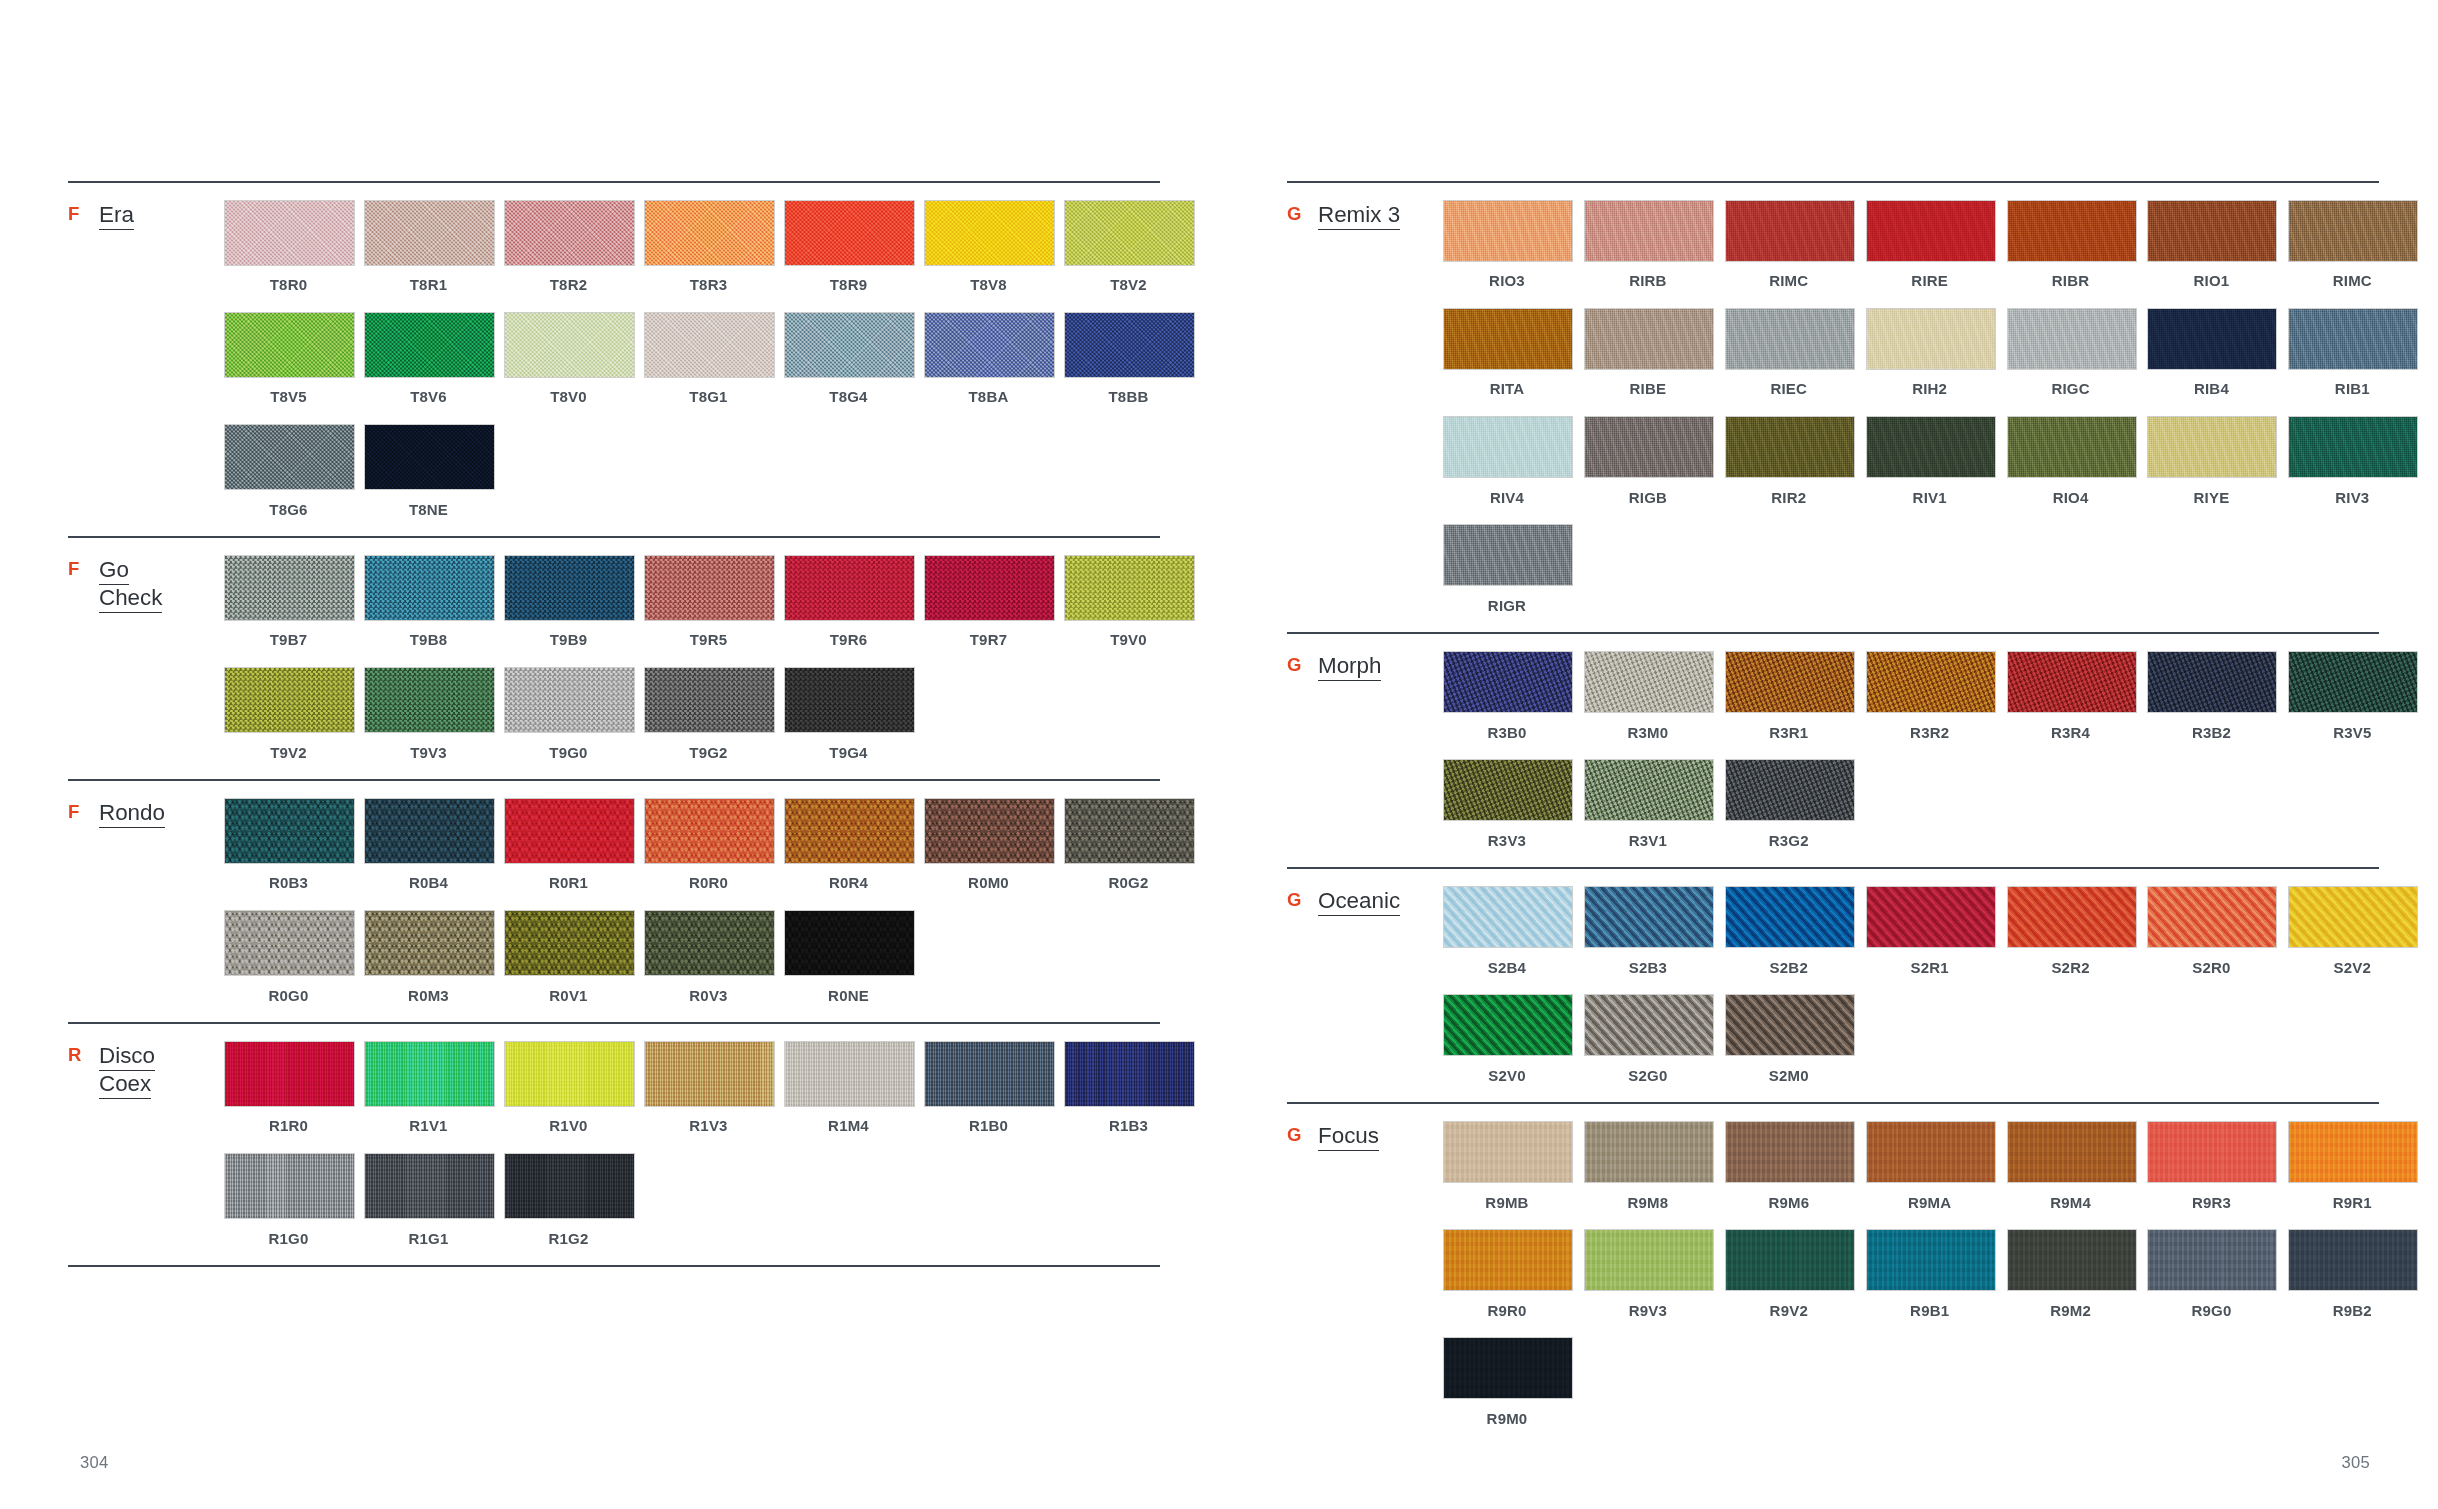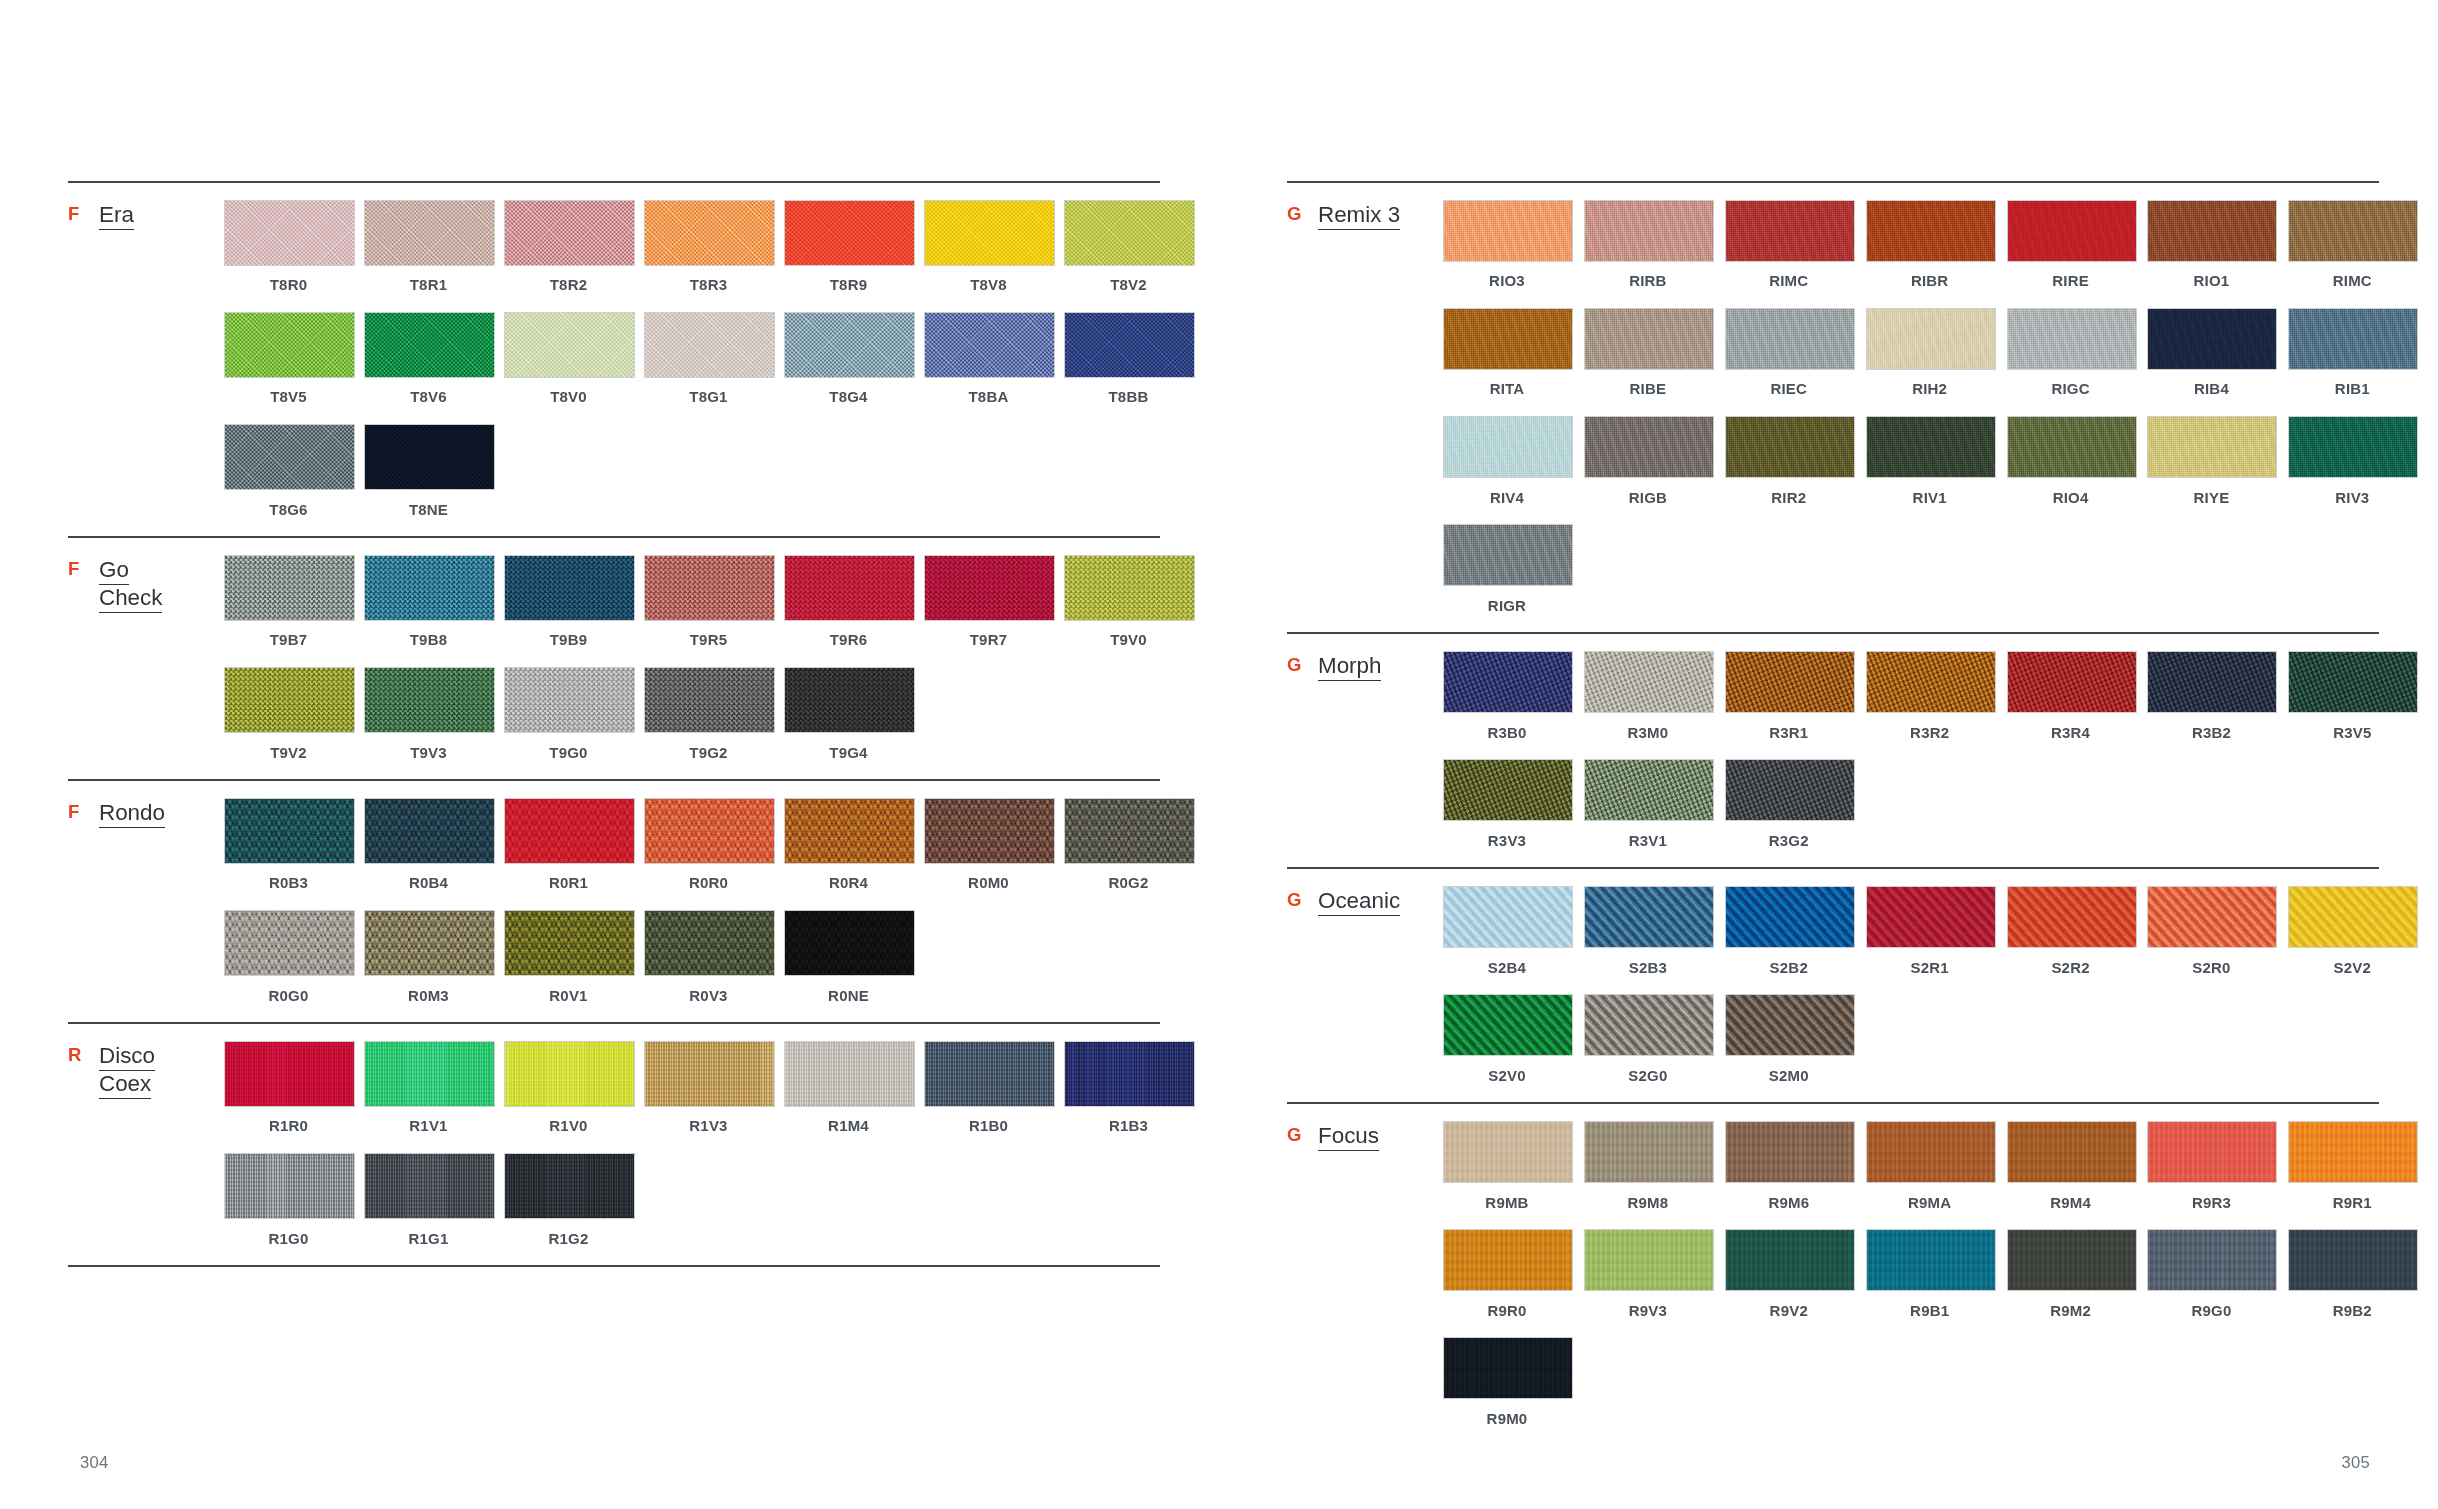--- a/index.html
+++ b/index.html
@@ -405,26 +405,26 @@
               </div>
               <div class="cell">
                 <div class="sw tx-remix" style="background-color: rgb(199, 146, 135);"></div>
                 <div class="code">RIRB</div>
               </div>
               <div class="cell">
                 <div class="sw tx-remix" style="background-color: rgb(171, 54, 50);"></div>
                 <div class="code">RIMC</div>
               </div>
               <div class="cell">
+                <div class="sw tx-remix" style="background-color: rgb(191, 32, 39);"></div>
+                <div class="code">RIRE</div>
+              </div>
+              <div class="cell">
                 <div class="sw tx-remix" style="background-color: rgb(165, 67, 28);"></div>
                 <div class="code">RIBR</div>
-              </div>
-              <div class="cell">
-                <div class="sw tx-remix" style="background-color: rgb(191, 32, 39);"></div>
-                <div class="code">RIRE</div>
               </div>
               <div class="cell">
                 <div class="sw tx-remix" style="background-color: rgb(140, 74, 44);"></div>
                 <div class="code">RIO1</div>
               </div>
               <div class="cell">
                 <div class="sw tx-remix" style="background-color: rgb(142, 107, 67);"></div>
                 <div class="code">RIMC</div>
               </div>
               <div class="cell">

